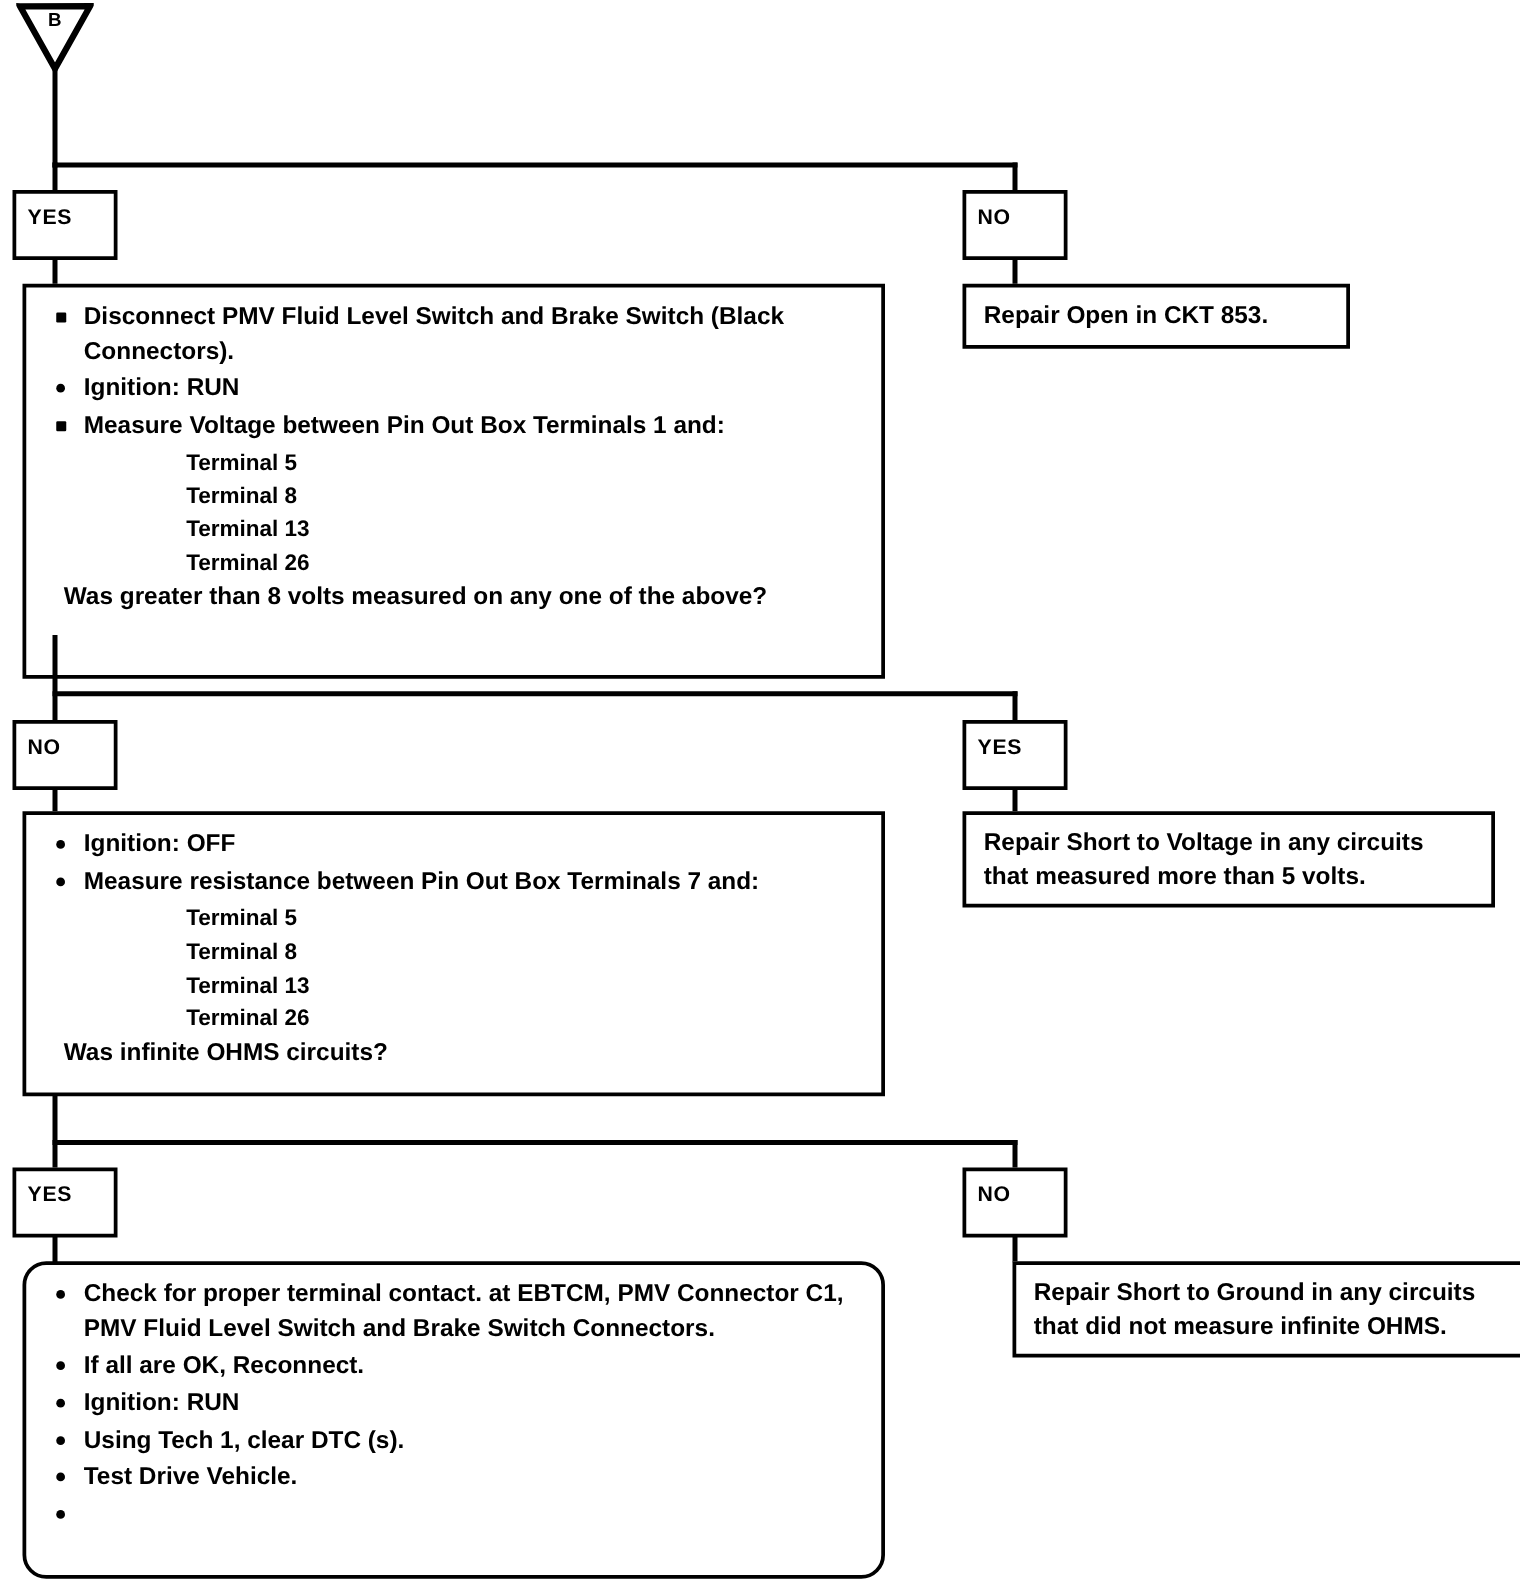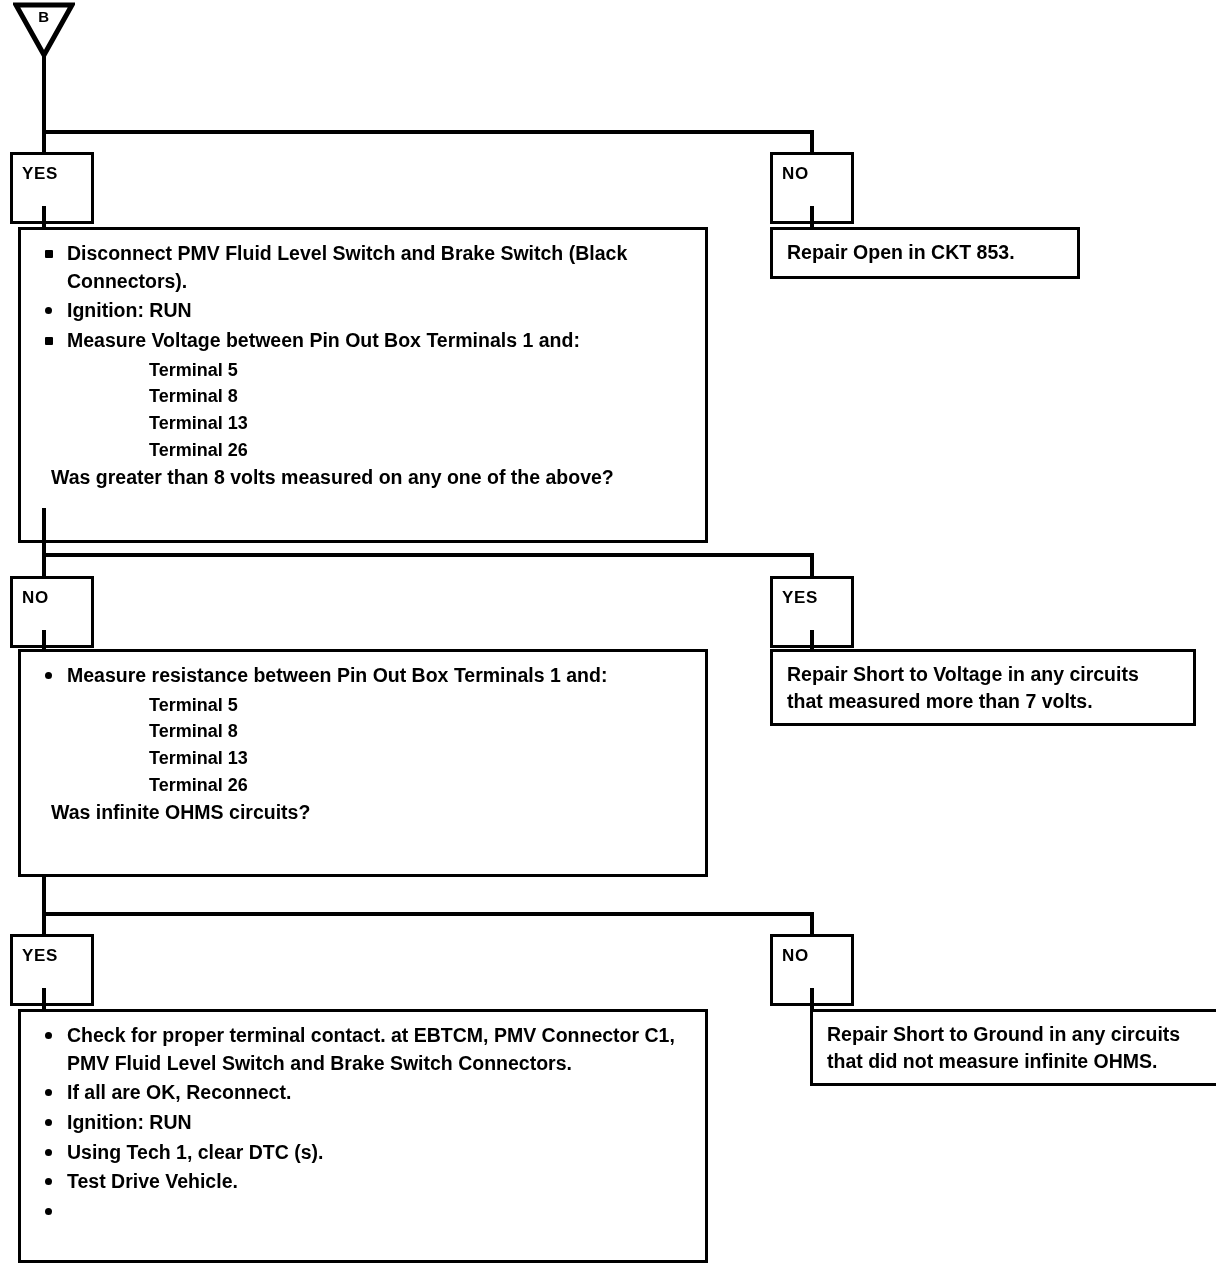--- a/index.html
+++ b/index.html
@@ -55,21 +55,21 @@
     width: 62px;
     text-align: center;
     font-size: 15px;
     font-weight: bold;
     letter-spacing: 0.5px;
   }
 
   
   .decision {
     width: 84px;
-    height: 72px;
+    height: 56px;
     padding-left: 24px;
   }
   .decision .dec-label {
     position: absolute;
     left: 9px;
     top: 9px;
     font-size: 17px;
     font-weight: bold;
     letter-spacing: 0.6px;
   }
@@ -196,51 +196,55 @@
 
   <div class="box decision" style="left:770px; top:576px;">
     <span class="dec-label">YES</span>
   </div>
   <div class="line-v" style="left:810px; top:630px; height:20px;"></div>
 
   <div class="box panel" style="left:18px; top:649px; width:690px; height:228px;">
     <ul class="panel-list">
       <li>
         <span class="bullet"></span>
-        <span>Measure resistance between Pin Out Box Terminals 1 and:</span>
+        <span>Ignition:  OFF</span>
+      </li>
+      <li>
+        <span class="bullet"></span>
+        <span>Measure resistance between Pin Out Box Terminals 7 and:</span>
       </li>
     </ul>
     <ul class="sublist">
       <li>Terminal 5</li>
       <li>Terminal 8</li>
       <li>Terminal 13</li>
       <li>Terminal 26</li>
     </ul>
     <div class="tail-q">Was infinite OHMS circuits?</div>
   </div>
 
   <div class="box" style="left:770px; top:649px; width:426px; height:77px;">
-    <div class="result-text">Repair Short to Voltage in any circuits that measured more than 7 volts.</div>
+    <div class="result-text">Repair Short to Voltage in any circuits that measured more than 5 volts.</div>
   </div>
 
   <div class="line-v" style="left:42px; top:876px; height:78px;"></div>
   <div class="line-h" style="left:42px; top:912px; width:772px;"></div>
   <div class="line-v" style="left:810px; top:912px; height:23px;"></div>
 
   <div class="box decision" style="left:10px; top:934px;">
     <span class="dec-label">YES</span>
   </div>
   <div class="line-v" style="left:42px; top:988px; height:22px;"></div>
 
   <div class="box decision" style="left:770px; top:934px;">
     <span class="dec-label">NO</span>
   </div>
   <div class="line-v" style="left:810px; top:988px; height:22px;"></div>
 
-  <div class="box panel" style="left:18px; top:1009px; width:690px; height:254px;">
+  <div class="box panel" style="left:18px; top:1009px; width:690px; height:254px;border-radius:19px;">
     <ul class="panel-list">
       <li>
         <span class="bullet"></span>
         <span>Check for proper terminal contact. at EBTCM, PMV Connector C1, PMV Fluid Level Switch and Brake Switch Connectors.</span>
       </li>
       <li>
         <span class="bullet"></span>
         <span>If all are OK, Reconnect.</span>
       </li>
       <li>

